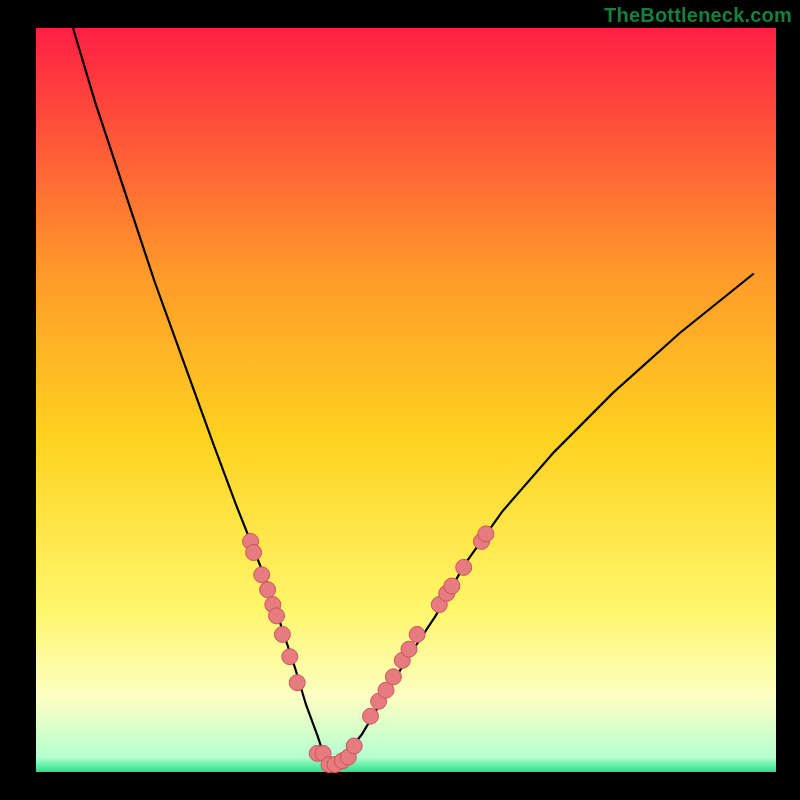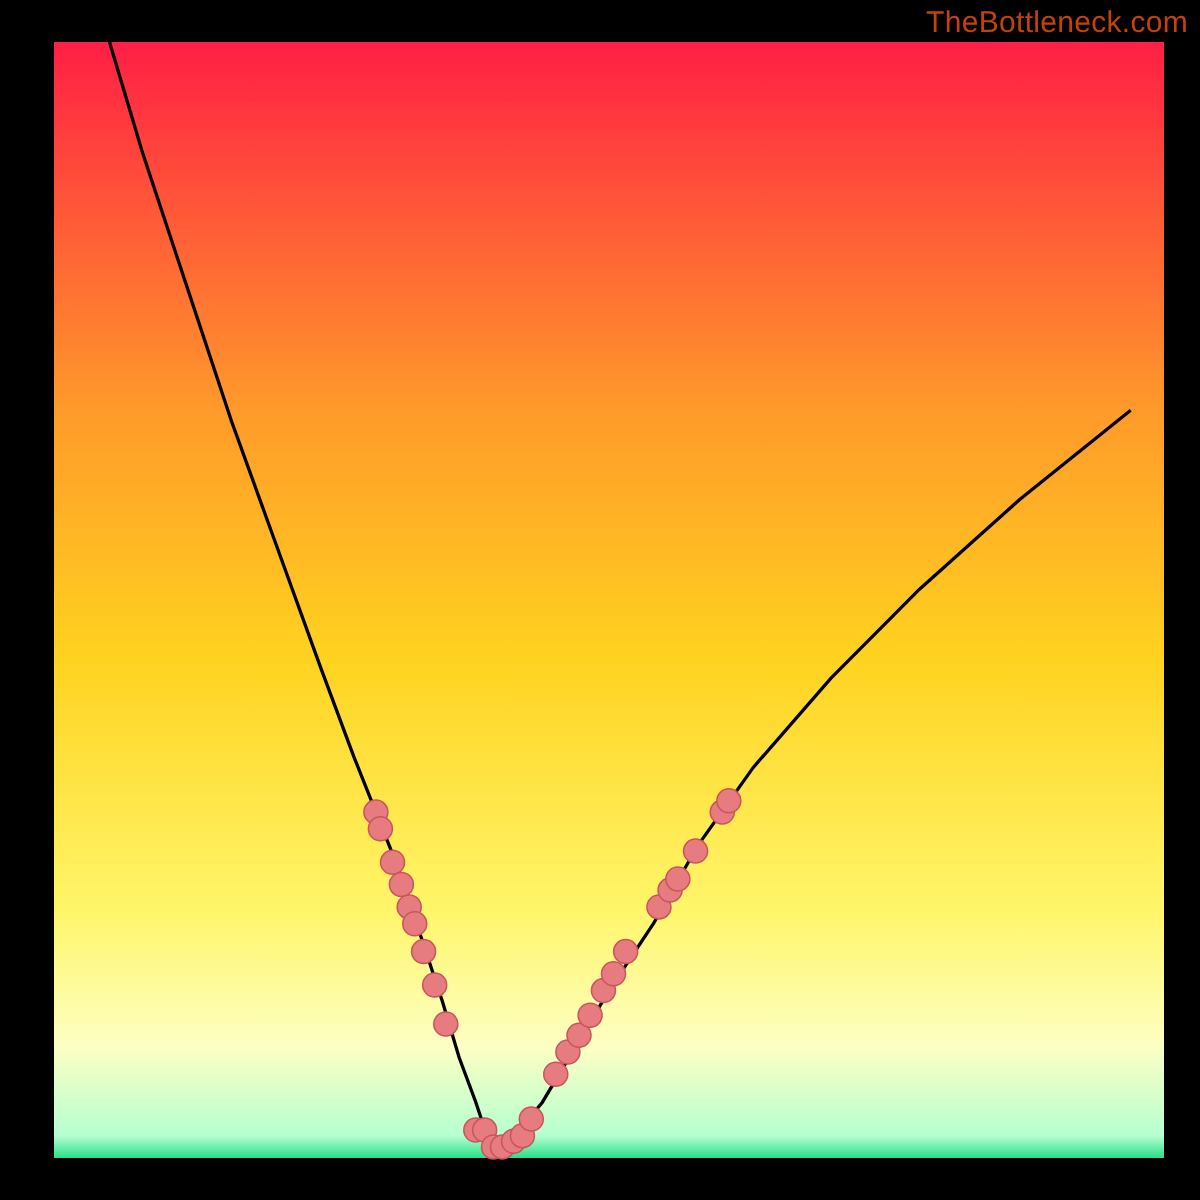--- a/index.html
+++ b/index.html
@@ -17,23 +17,23 @@
     height: 800px;
   }
   svg {
     display: block;
   }
   .watermark {
     position: absolute;
     top: 4px;
     right: 8px;
     font-size: 20px;
-    color: #c2410c;
+    color: #15803d;
     letter-spacing: 0.2px;
-    font-weight: 400;
+    font-weight: 700;
     user-select: none;
   }
 </style>
 </head>
 <body>
 
 <div class="canvas-wrap">
   <svg id="chart" width="800" height="800" viewBox="0 0 800 800">
     <defs>
       <linearGradient id="bgGrad" x1="0" y1="0" x2="0" y2="1">

